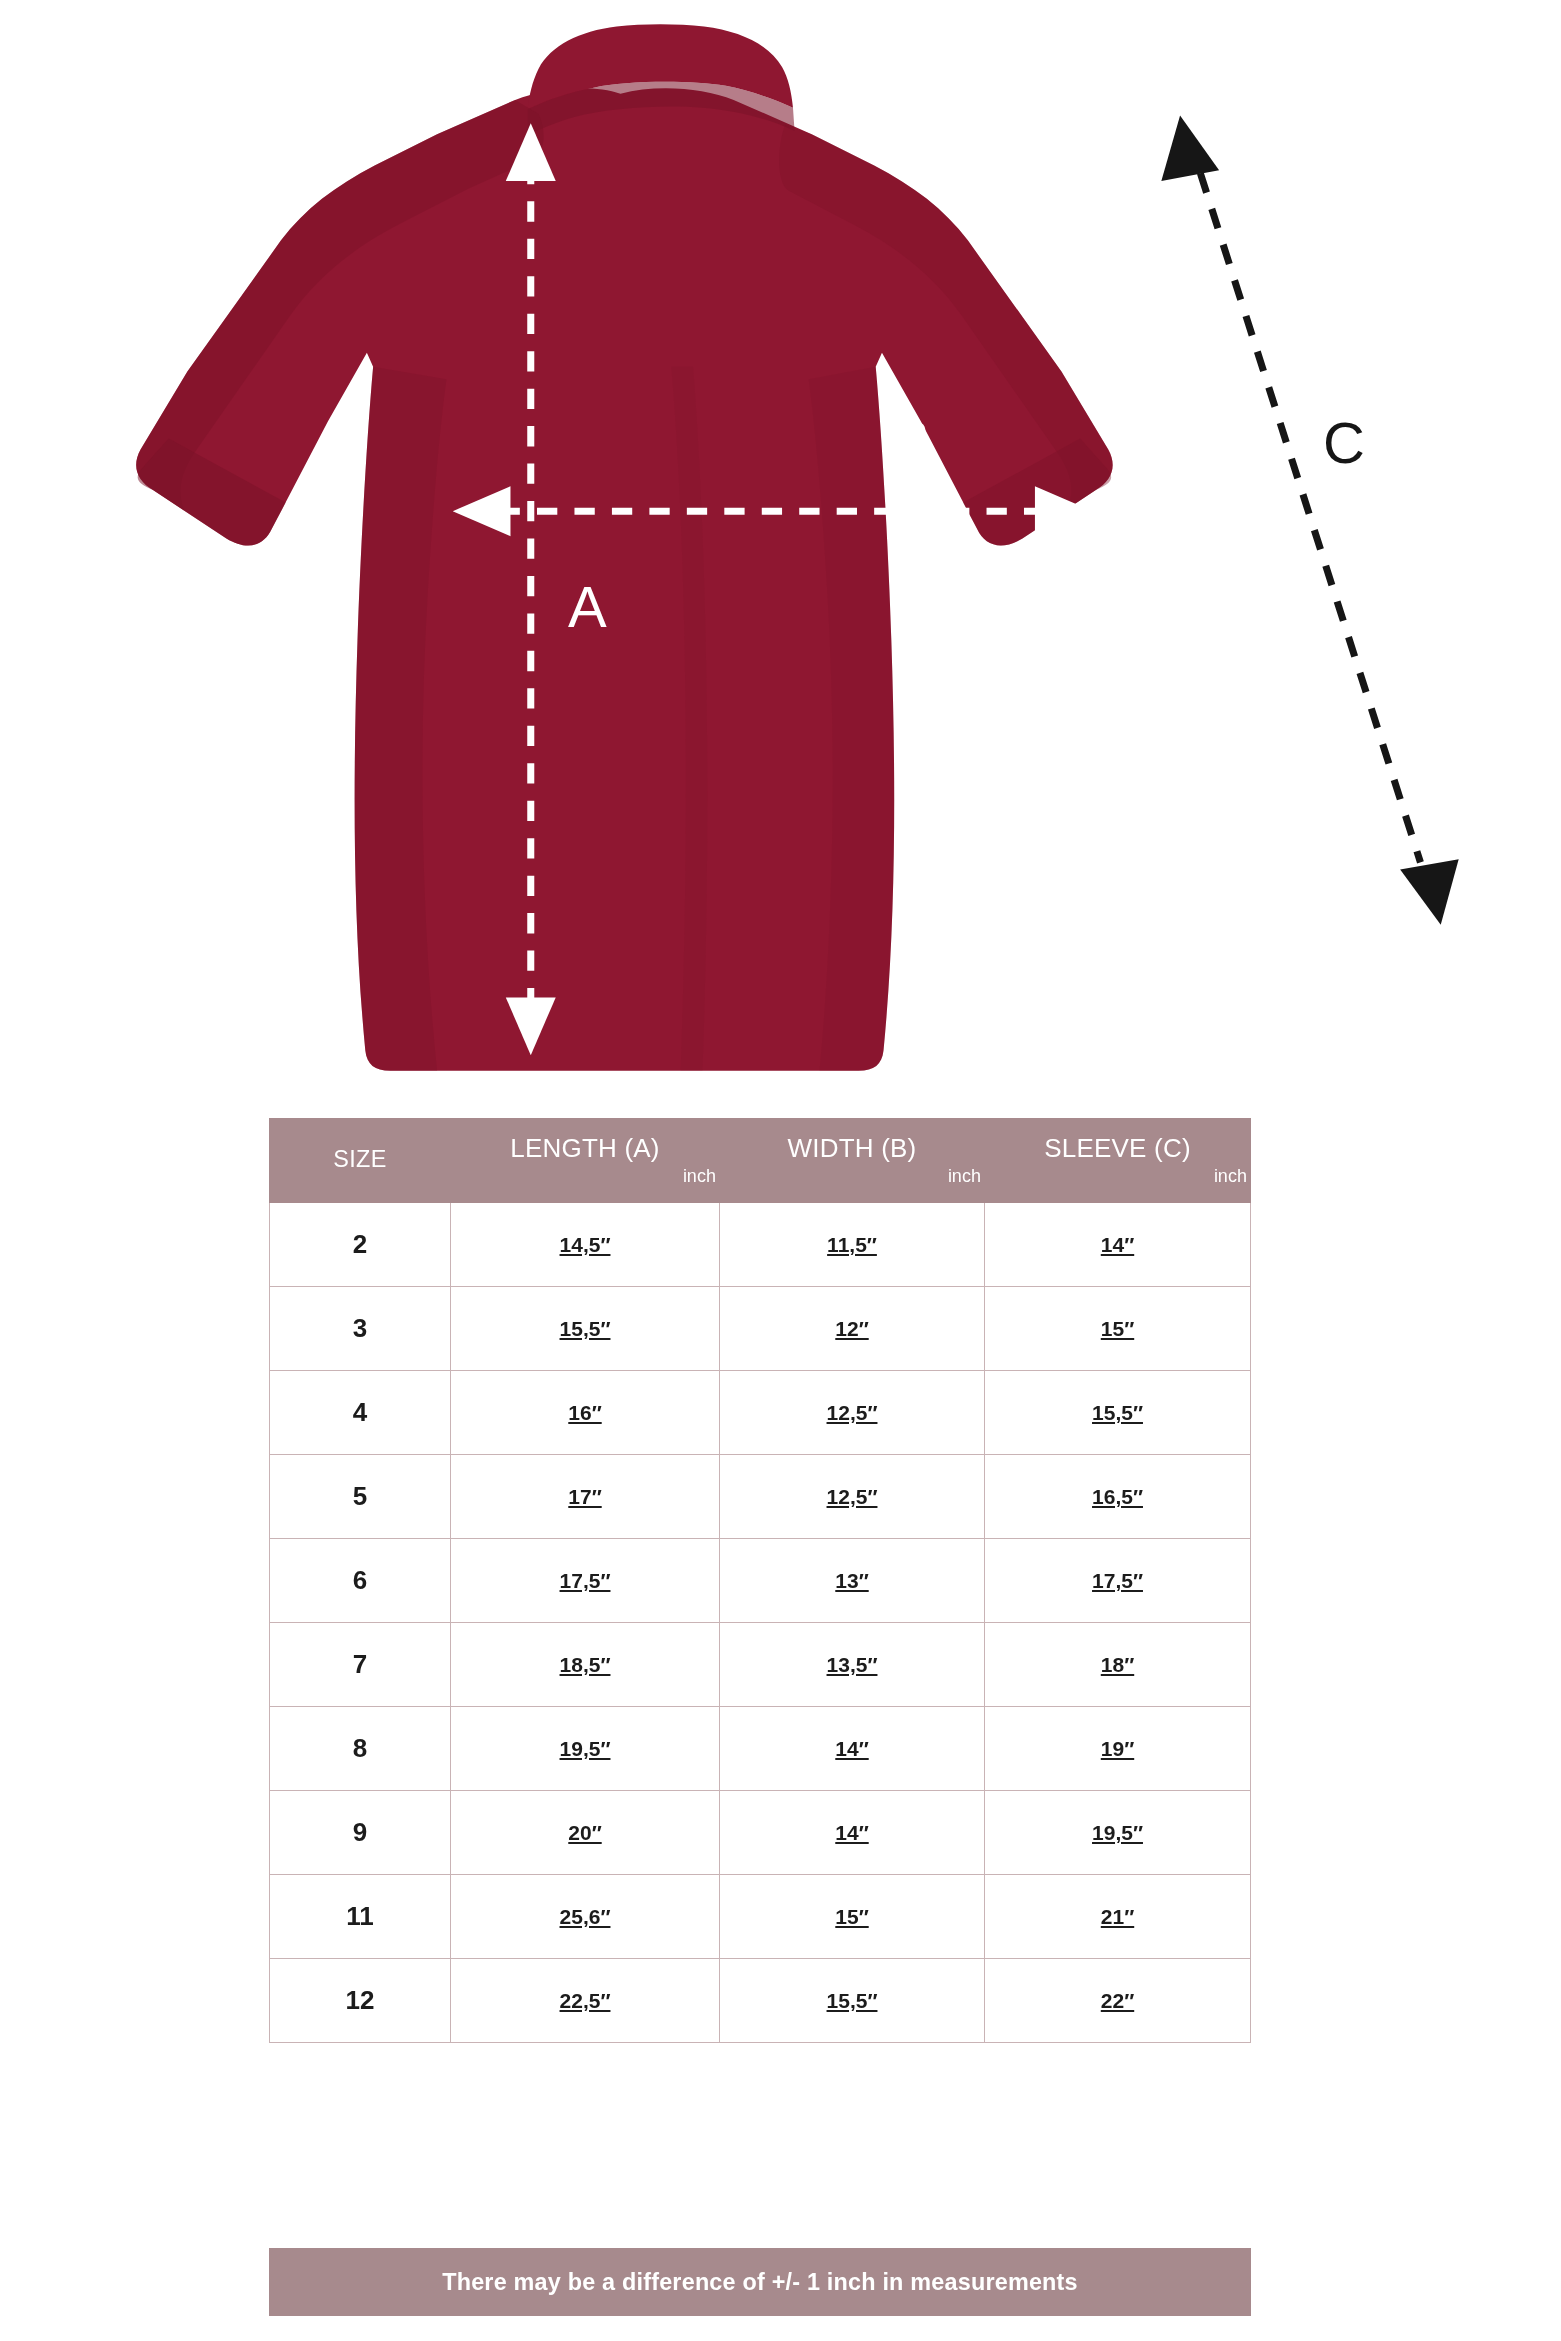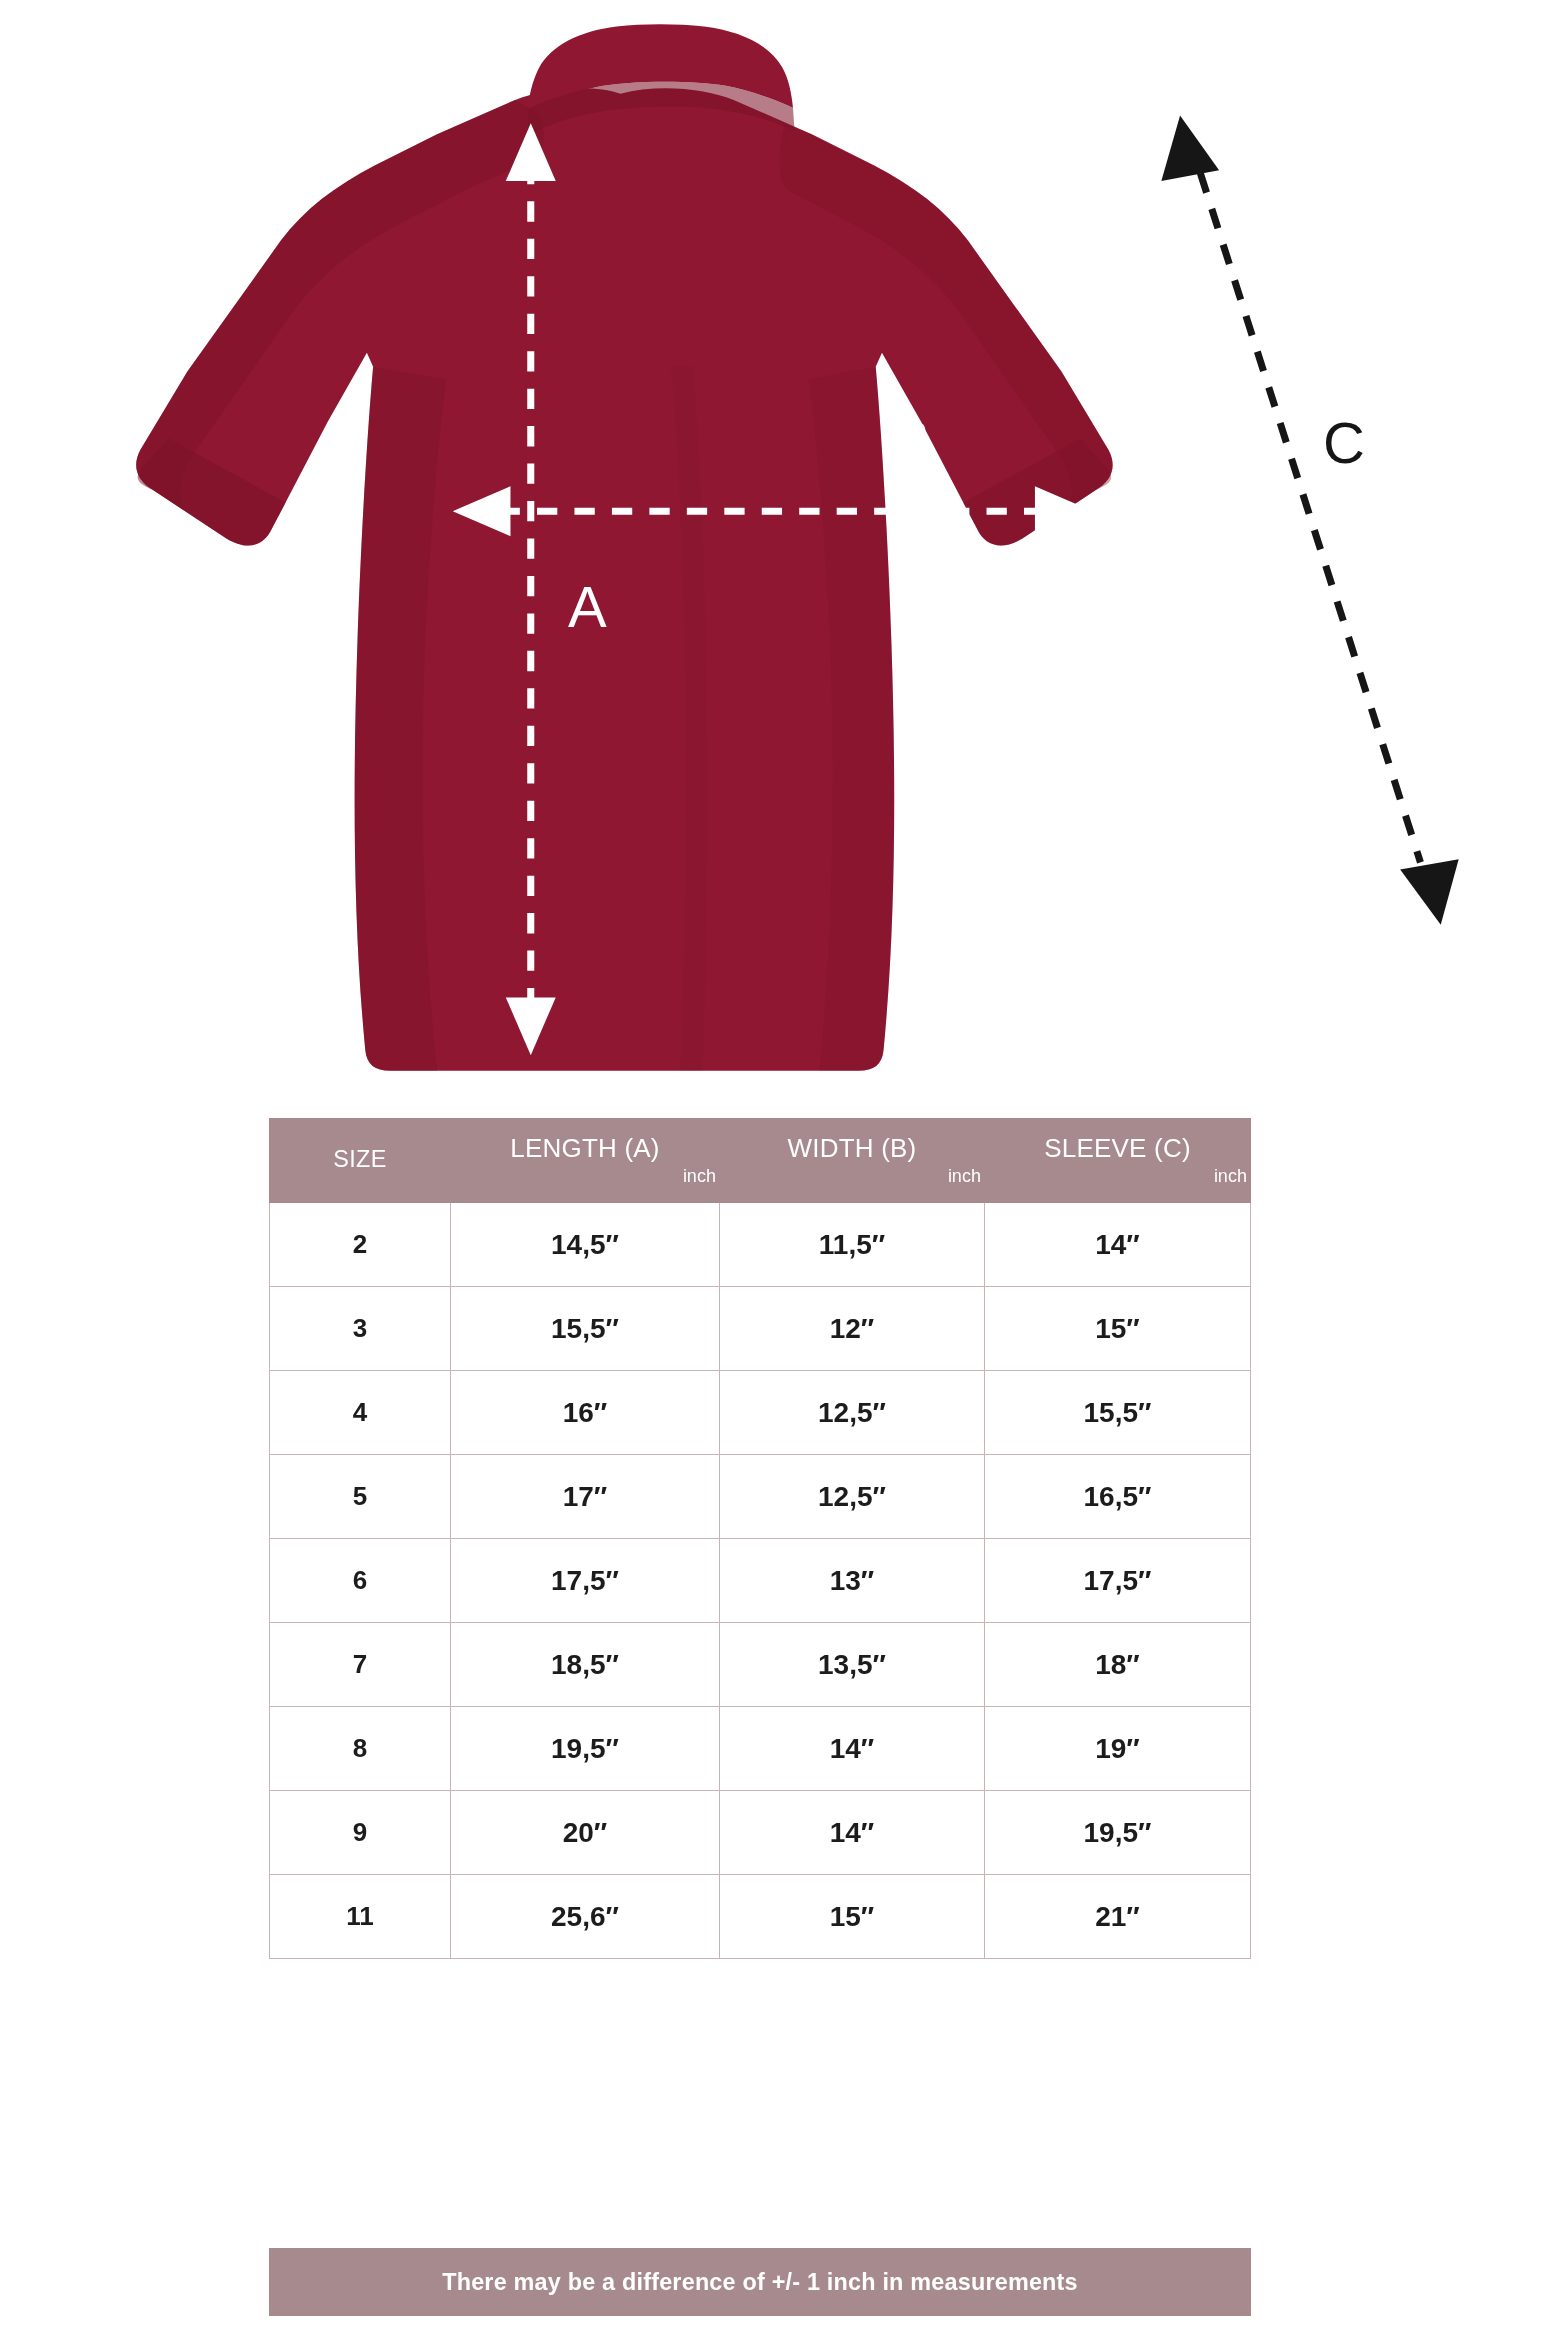--- a/index.html
+++ b/index.html
@@ -94,22 +94,23 @@
     height: 81px;
     color: #1c1c1c;
     background: #ffffff;
   }
   td.col-size {
     font-size: 26px;
     font-weight: bold;
     width: 181px;
   }
   td.col-val {
-    font-size: 28px;
+    font-size: 21px;
     font-weight: bold;
+    text-decoration: underline;
   }
 
   col.c-size { width: 181px; }
   col.c-len  { width: 269px; }
   col.c-wid  { width: 265px; }
   col.c-slv  { width: 266px; }
 
   
   #note-bar {
     position: absolute;
@@ -309,20 +310,26 @@
         <td class="col-val">20″</td>
         <td class="col-val">14″</td>
         <td class="col-val">19,5″</td>
       </tr>
       <tr>
         <td class="col-size">11</td>
         <td class="col-val">25,6″</td>
         <td class="col-val">15″</td>
         <td class="col-val">21″</td>
       </tr>
+      <tr>
+        <td class="col-size">12</td>
+        <td class="col-val">22,5″</td>
+        <td class="col-val">15,5″</td>
+        <td class="col-val">22″</td>
+      </tr>
     </tbody>
   </table>
 </div>
 
 <div id="note-bar">
   <span>There may be a difference of +/- 1 inch in measurements</span>
 </div>
 
 
 </body></html>

